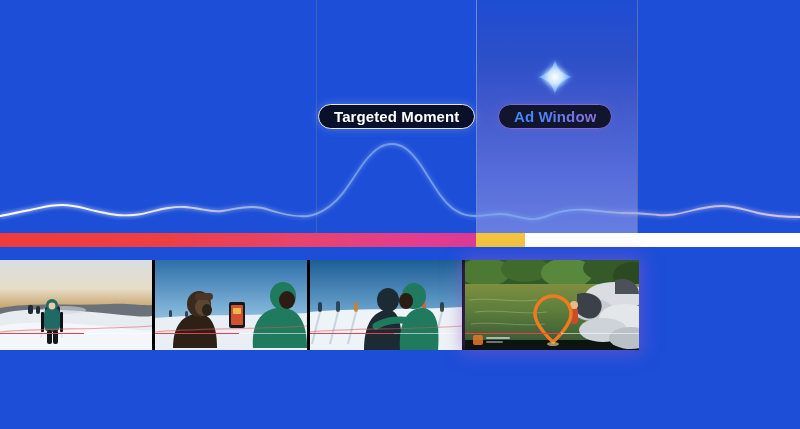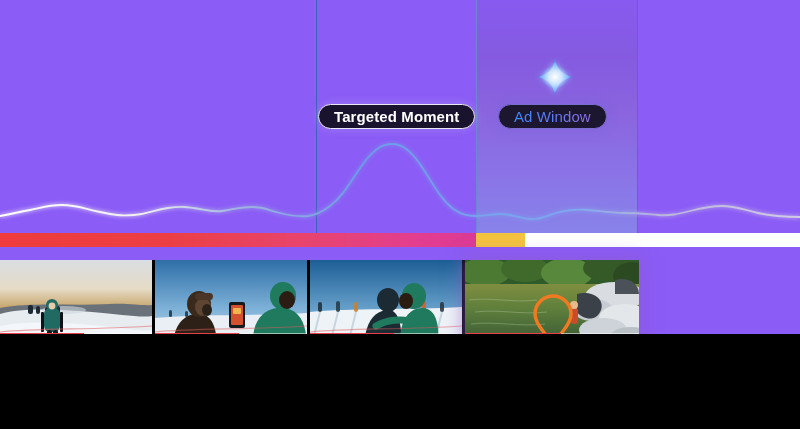--- a/index.html
+++ b/index.html
@@ -3,22 +3,22 @@
 <meta charset="utf-8">
 <title>Ad Window Timeline</title>
 <style>
   html,body{margin:0;padding:0;background:#000;}
   body{
     font-family:"Liberation Sans", sans-serif;
     -webkit-font-smoothing:antialiased;
   }
   .stage{
     position:relative;
-    width:800px;height:334px;
-    background:#8b5cf6;
+    width:800px;height:429px;
+    background:#1d4ed8;
     overflow:hidden;
   }
 
   
   .ad-region{
     position:absolute;
     left:476px; top:0; width:161px; height:240px;
     background:linear-gradient(to top,
         rgba(64,110,210,0.62) 0%,
         rgba(84,96,190,0.42) 28%,
@@ -74,21 +74,21 @@
     left:498px; top:104px;
     border:1.5px solid #7a6fd0;
     background:rgba(8,8,16,0.85);
     box-shadow:0 0 12px rgba(110,100,220,0.45);
   }
   .pill-ad .grad-text{
     background:linear-gradient(90deg,#3d8bff 0%,#5b7ef4 45%,#8f6fe0 100%);
     -webkit-background-clip:text;
     background-clip:text;
     color:transparent;
-    font-weight:normal;
+    font-weight:bold;
     font-size:15px;
   }
 
   
   .sparkle{
     position:absolute;left:533px;top:57px;width:44px;height:40px;
   }
 
   
   .timeline{

